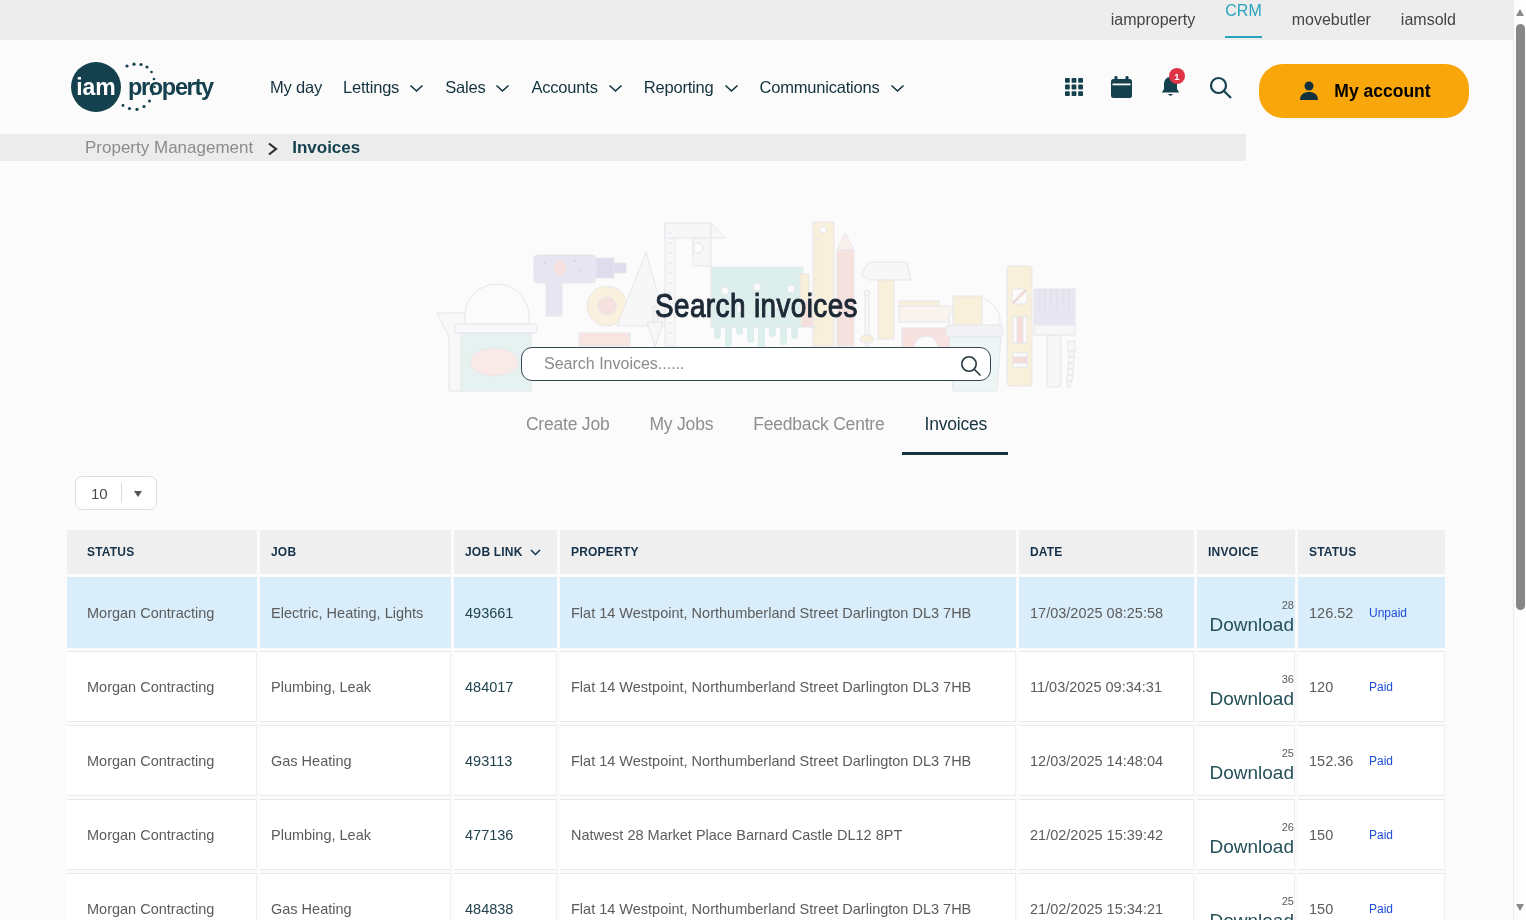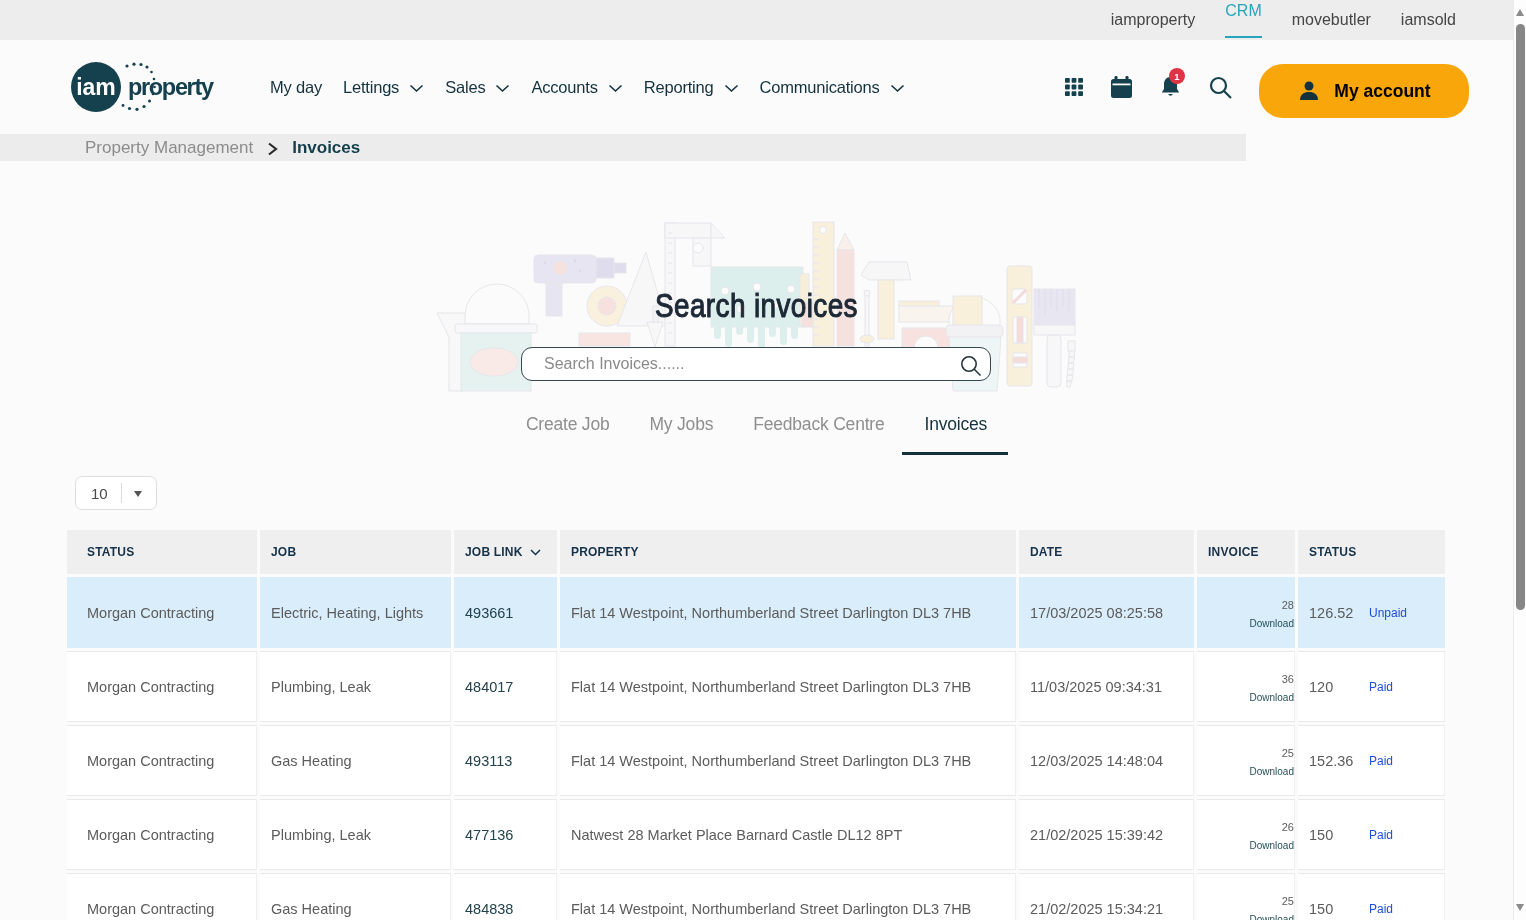--- a/index.html
+++ b/index.html
@@ -34,21 +34,21 @@
 .pagesize .bar { position:absolute; left:45px; top:6px; bottom:6px; width:1px; background:#dcdcdc; }
 .pagesize .arr { position:absolute; right:14px; top:14px; width:0; height:0; border-left:4.5px solid transparent; border-right:4.5px solid transparent; border-top:6px solid #555; }
 
 .thead { position:absolute; top:530px; height:44px; background:#efefef; display:flex; align-items:center; font-size:12px; font-weight:bold; letter-spacing:0.2px; color:#16324a; padding-left:11px; }
 .row { position:absolute; height:71px; }
 .cell { position:absolute; top:0; height:71px; background:#fff; border-top:1px solid #e9e9e9; border-bottom:1px solid #e9e9e9; border-right:1px solid #efefef; display:flex; align-items:center; font-size:14.5px; color:#5c5c5c; padding-left:11px; }
 .rowhl .cell { background:#d9edfa; border-color:#d9edfa !important; }
 .joblink { color:#21434d; }
 .invcell { display:block !important; padding-top:21px;text-align:right; }
 .inv-n { font-size:11px; color:#5c5c5c; display:block; margin-bottom:3px; }
-.dl { color:#265159; font-size:10px; }
+.dl { color:#265159; font-size:19px; }
 .amt { display:inline-block; width:60px; }
 .paid { font-size:12px; color:#1d4ed8; }
 .sb { position:absolute; right:0; top:0; width:13px; height:920px; background:#fdfdfd; border-left:1px solid #ebebeb; }
 .sb .thumb { position:absolute; left:2px; top:24px; width:9px; height:586px; background:#878787; border-radius:5px; }
 .sb .up { position:absolute; left:2px; top:9px; width:0; height:0; border-left:4.5px solid transparent; border-right:4.5px solid transparent; border-bottom:7px solid #8a8a8a; }
 .sb .down { position:absolute; left:2px; bottom:9px; width:0; height:0; border-left:4.5px solid transparent; border-right:4.5px solid transparent; border-top:7px solid #8a8a8a; }
 
 .c1 { left:67px; width:190px; }
 .thead.c1,.cell.c1 { padding-left:20px; }
 .c2 { left:260px; width:191px; }

